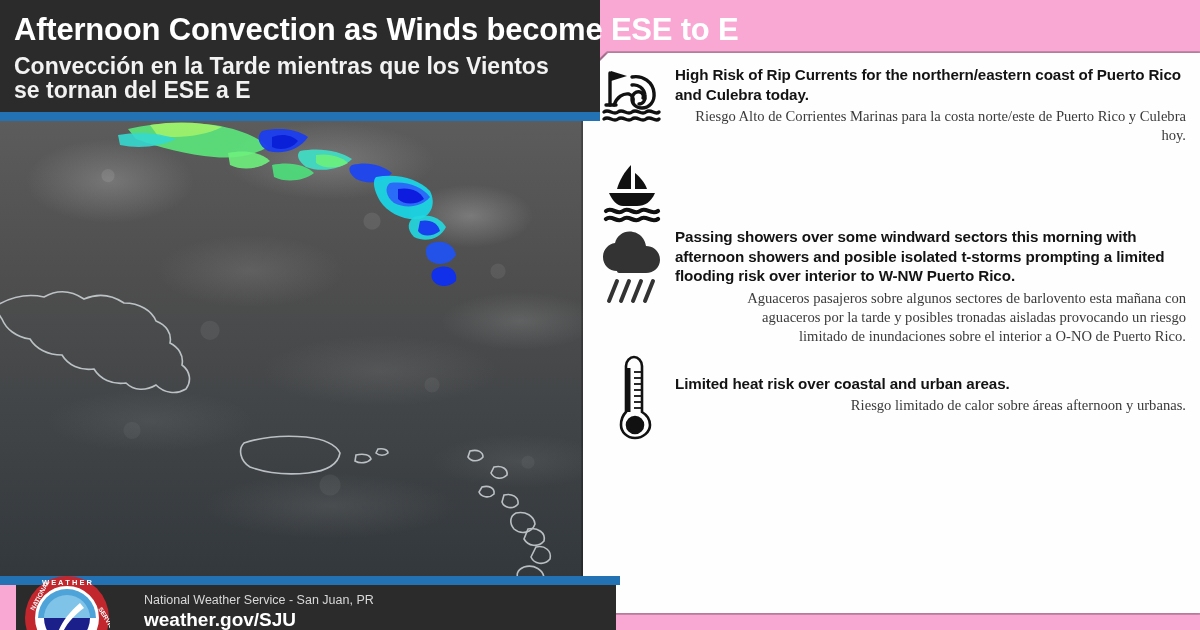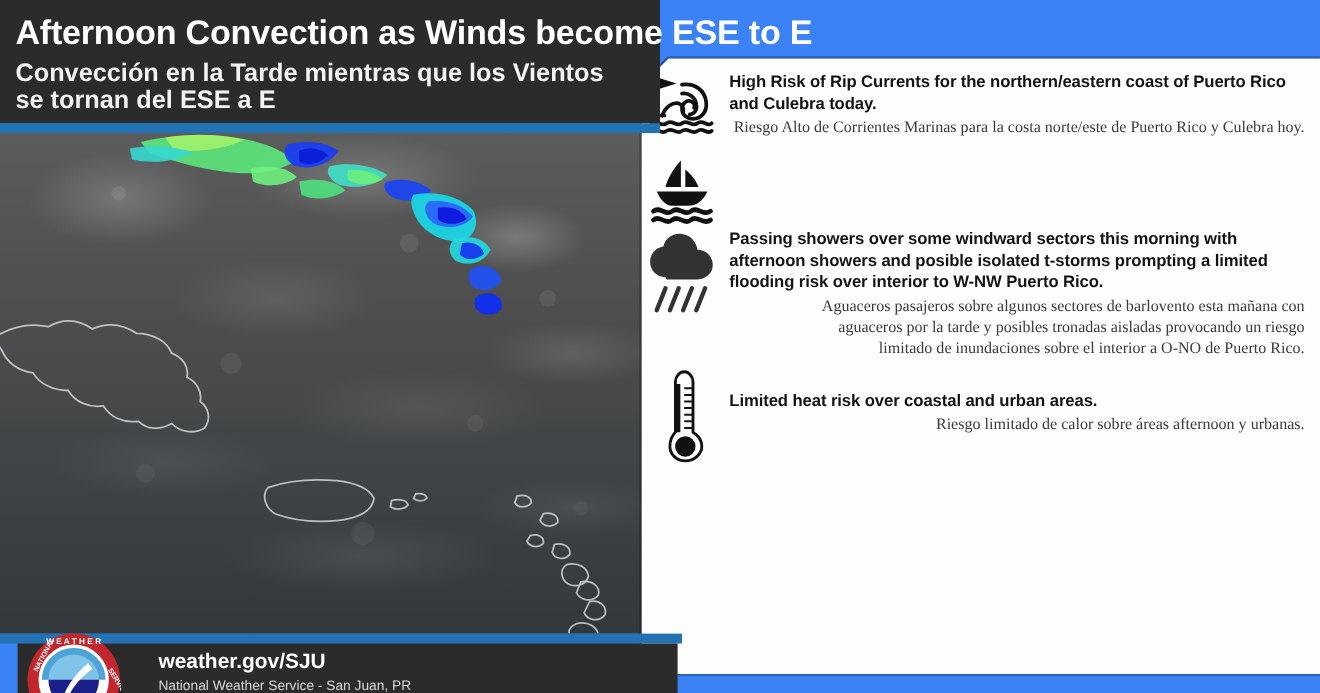--- a/index.html
+++ b/index.html
@@ -7,21 +7,21 @@
   body {
     font-family:"Liberation Sans", sans-serif;
     background:#2b2b2b;
     position:relative;
   }
 
   
   #graphic {
     position:absolute; inset:0;
     width:1200px; height:630px;
-    background:#3b82f6;
+    background:#f9a8d4;
   }
 
   
   #header {
     position:absolute; left:0; top:0;
     width:600px; height:112px;
     background:#2b2b2b;
     padding:12px 0 0 14px;
     z-index:6;
   }
@@ -112,21 +112,21 @@
     color:#d8d8d8; font-size:12.5px; line-height:16px; margin-top:2px;
   }
 
   
   #panel {
     position:absolute; left:583px; top:53px;
     width:617px; height:560px;
     background:#fefefe;
     z-index:4;
     clip-path:polygon(25px 0, 617px 0, 617px 560px, 25px 560px, 0 535px, 0 25px);
-    padding:10px 14px 0 4px;
+    padding:10px 14px 0 16px;
   }
   #panel-shadow {
     position:absolute; left:581px; top:51px;
     width:621px; height:564px;
     background:rgba(0,0,0,.35);
     z-index:3;
     clip-path:polygon(26px 0, 621px 0, 621px 564px, 26px 564px, 0 538px, 0 26px);
     filter:blur(2px);
   }
 
@@ -331,18 +331,18 @@
       <circle cx="43" cy="43" r="31" fill="none" stroke="#ffffff" stroke-width="2"></circle>
       <g fill="#ffffff" font-family="'Liberation Sans', sans-serif" font-size="7.5" font-weight="bold">
         <text x="43" y="10" text-anchor="middle">W E A T H E R</text>
       </g>
       <g fill="#ffffff" font-family="'Liberation Sans', sans-serif" font-size="6.5" font-weight="bold">
         <text x="10" y="36" transform="rotate(-62 10 36)">NATIONAL</text>
         <text x="74" y="34" transform="rotate(58 74 34)">SERVICE</text>
       </g>
     </svg>
     <div id="footer-text">
+      <div id="office-name">National Weather Service - San Juan, PR</div>
       <div id="site-url">weather.gov/SJU</div>
-      <div id="office-name">National Weather Service - San Juan, PR</div>
     </div>
   </div>
 
 </div>
 
 </body></html>

